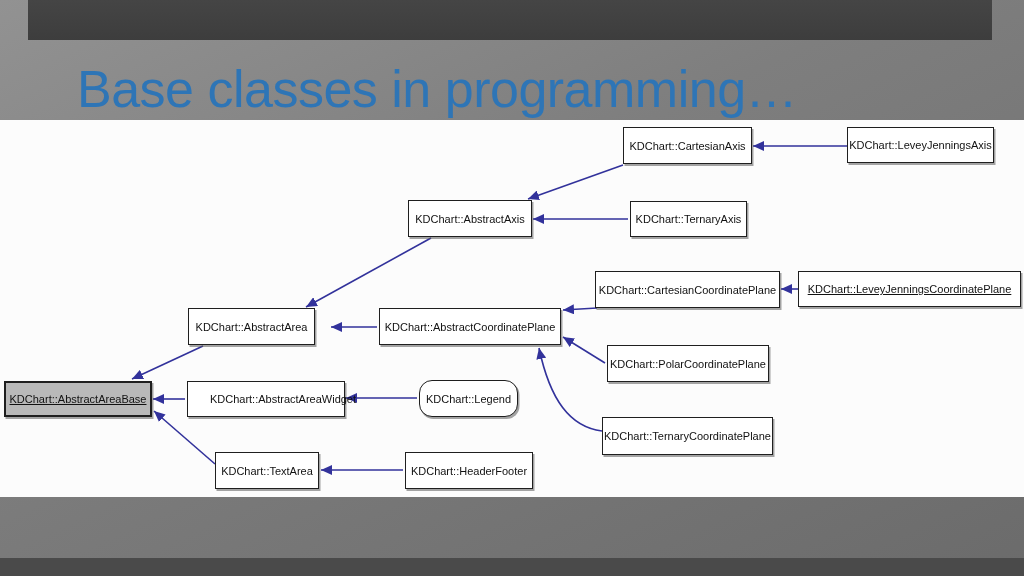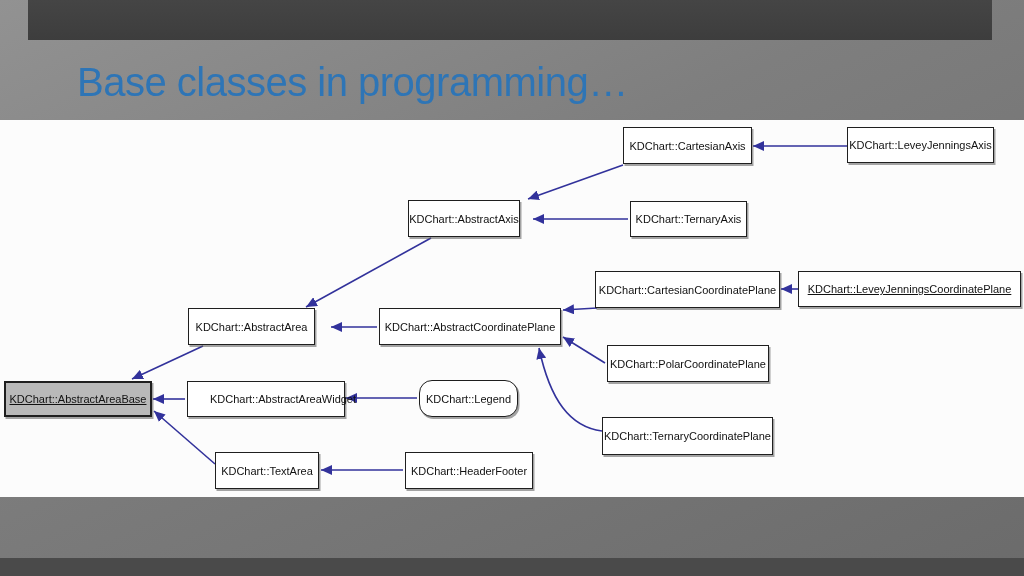--- a/index.html
+++ b/index.html
@@ -7,21 +7,21 @@
     position:relative;width:1024px;height:576px;overflow:hidden;
     background:linear-gradient(155deg,#929292 0%,#7e7e7e 40%,#6b6b6b 100%);
     font-family:"Liberation Sans",sans-serif;
   }
   .top-bar{
     position:absolute;top:0;left:28px;width:964px;height:40px;
     background:linear-gradient(180deg,var(--top-bar-color,#454545),#3d3d3d);
   }
   .slide-title{
     position:absolute;left:77px;top:58px;
-    font-size:40px;line-height:1.2;letter-spacing:-0.5px;font-weight:400;
+    font-size:52px;line-height:1.2;letter-spacing:-0.5px;font-weight:400;
     color:var(--title-color,#2E75B6);
     white-space:nowrap;
   }
   .diagram-panel{
     position:absolute;left:0;top:120px;width:1024px;height:377px;
     background:var(--panel-color,#fcfcfc);
   }
   .diagram-edges{position:absolute;left:0;top:0;width:1024px;height:576px;pointer-events:none;}
   .diagram-edges path{stroke:var(--edge-color,#32329b);stroke-width:1.6;fill:none;}
   .diagram-edges .arrowhead-shape{fill:var(--edge-color,#32329b);}
@@ -71,21 +71,21 @@
         <path d="M602,431 C570,427 550,400 539,348" marker-end="url(#arrowhead)"></path>
         <path d="M203,346 L132,379" marker-end="url(#arrowhead)"></path>
         <path d="M185,399 L153,399" marker-end="url(#arrowhead)"></path>
         <path d="M417,398 L346,398" marker-end="url(#arrowhead)"></path>
         <path d="M215,464 L154,411" marker-end="url(#arrowhead)"></path>
         <path d="M403,470 L321,470" marker-end="url(#arrowhead)"></path>
       </svg>
     <div style="position:absolute;left:0;top:-120px;width:1024px;height:576px;">
         <div class="node" style="left: 623px; top: 127px; width: 129px; height: 37px;">KDChart::CartesianAxis</div>
         <div class="node" style="left: 847px; top: 127px; width: 147px; height: 36px;">KDChart::LeveyJenningsAxis</div>
-        <div class="node" style="left: 408px; top: 200px; width: 112px; height: 37px;">KDChart::AbstractAxis</div>
+        <div class="node" style="left: 408px; top: 200px; width: 124px; height: 37px;">KDChart::AbstractAxis</div>
         <div class="node" style="left: 630px; top: 201px; width: 117px; height: 36px;">KDChart::TernaryAxis</div>
         <div class="node" style="left: 595px; top: 271px; width: 185px; height: 37px;">KDChart::CartesianCoordinatePlane</div>
         <div class="node" style="left: 798px; top: 271px; width: 223px; height: 36px; text-decoration: underline;">KDChart::LeveyJenningsCoordinatePlane</div>
         <div class="node" style="left: 188px; top: 308px; width: 127px; height: 37px;">KDChart::AbstractArea</div>
         <div class="node" style="left: 379px; top: 308px; width: 182px; height: 37px;">KDChart::AbstractCoordinatePlane</div>
         <div class="node" style="left: 607px; top: 345px; width: 162px; height: 37px;">KDChart::PolarCoordinatePlane</div>
         <div class="node highlight" style="left: 4px; top: 381px; width: 148px; height: 36px;">KDChart::AbstractAreaBase</div>
         <div class="node" style="left: 187px; top: 381px; width: 158px; height: 36px; padding-left: 34px;">KDChart::AbstractAreaWidget</div>
         <div class="node" style="left: 419px; top: 380px; width: 99px; height: 37px; border-radius: 13px;">KDChart::Legend</div>
         <div class="node" style="left: 602px; top: 417px; width: 171px; height: 38px;">KDChart::TernaryCoordinatePlane</div>

